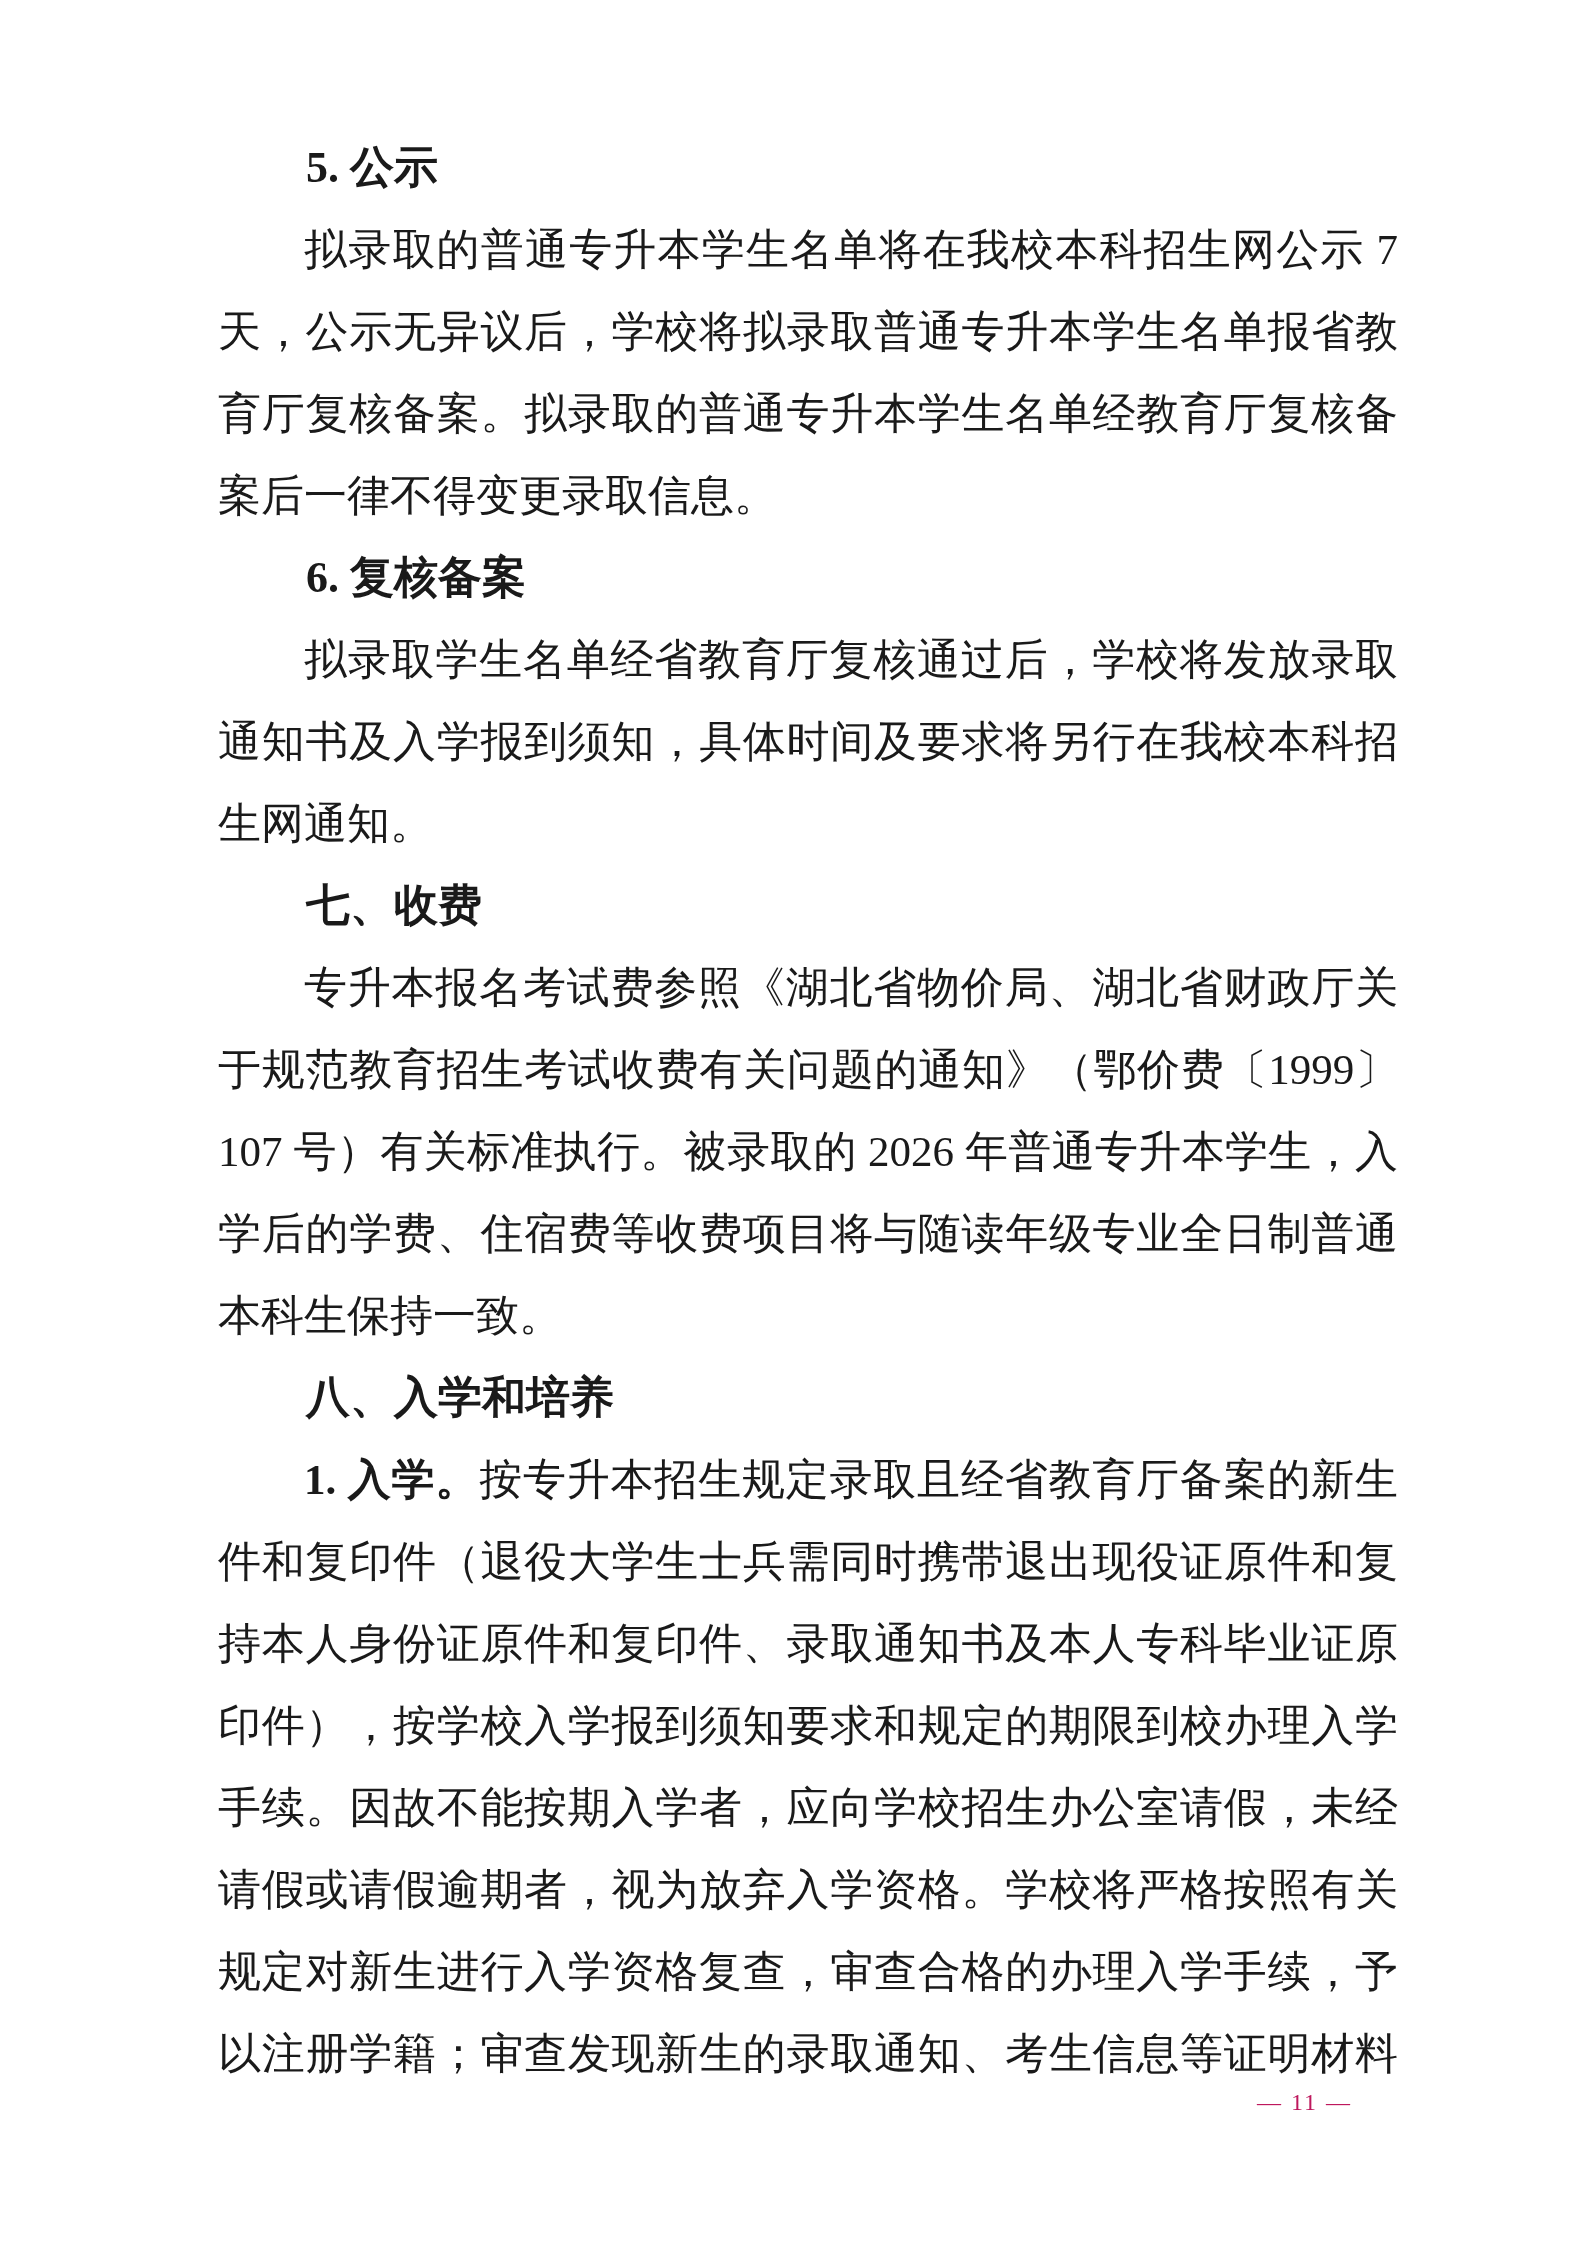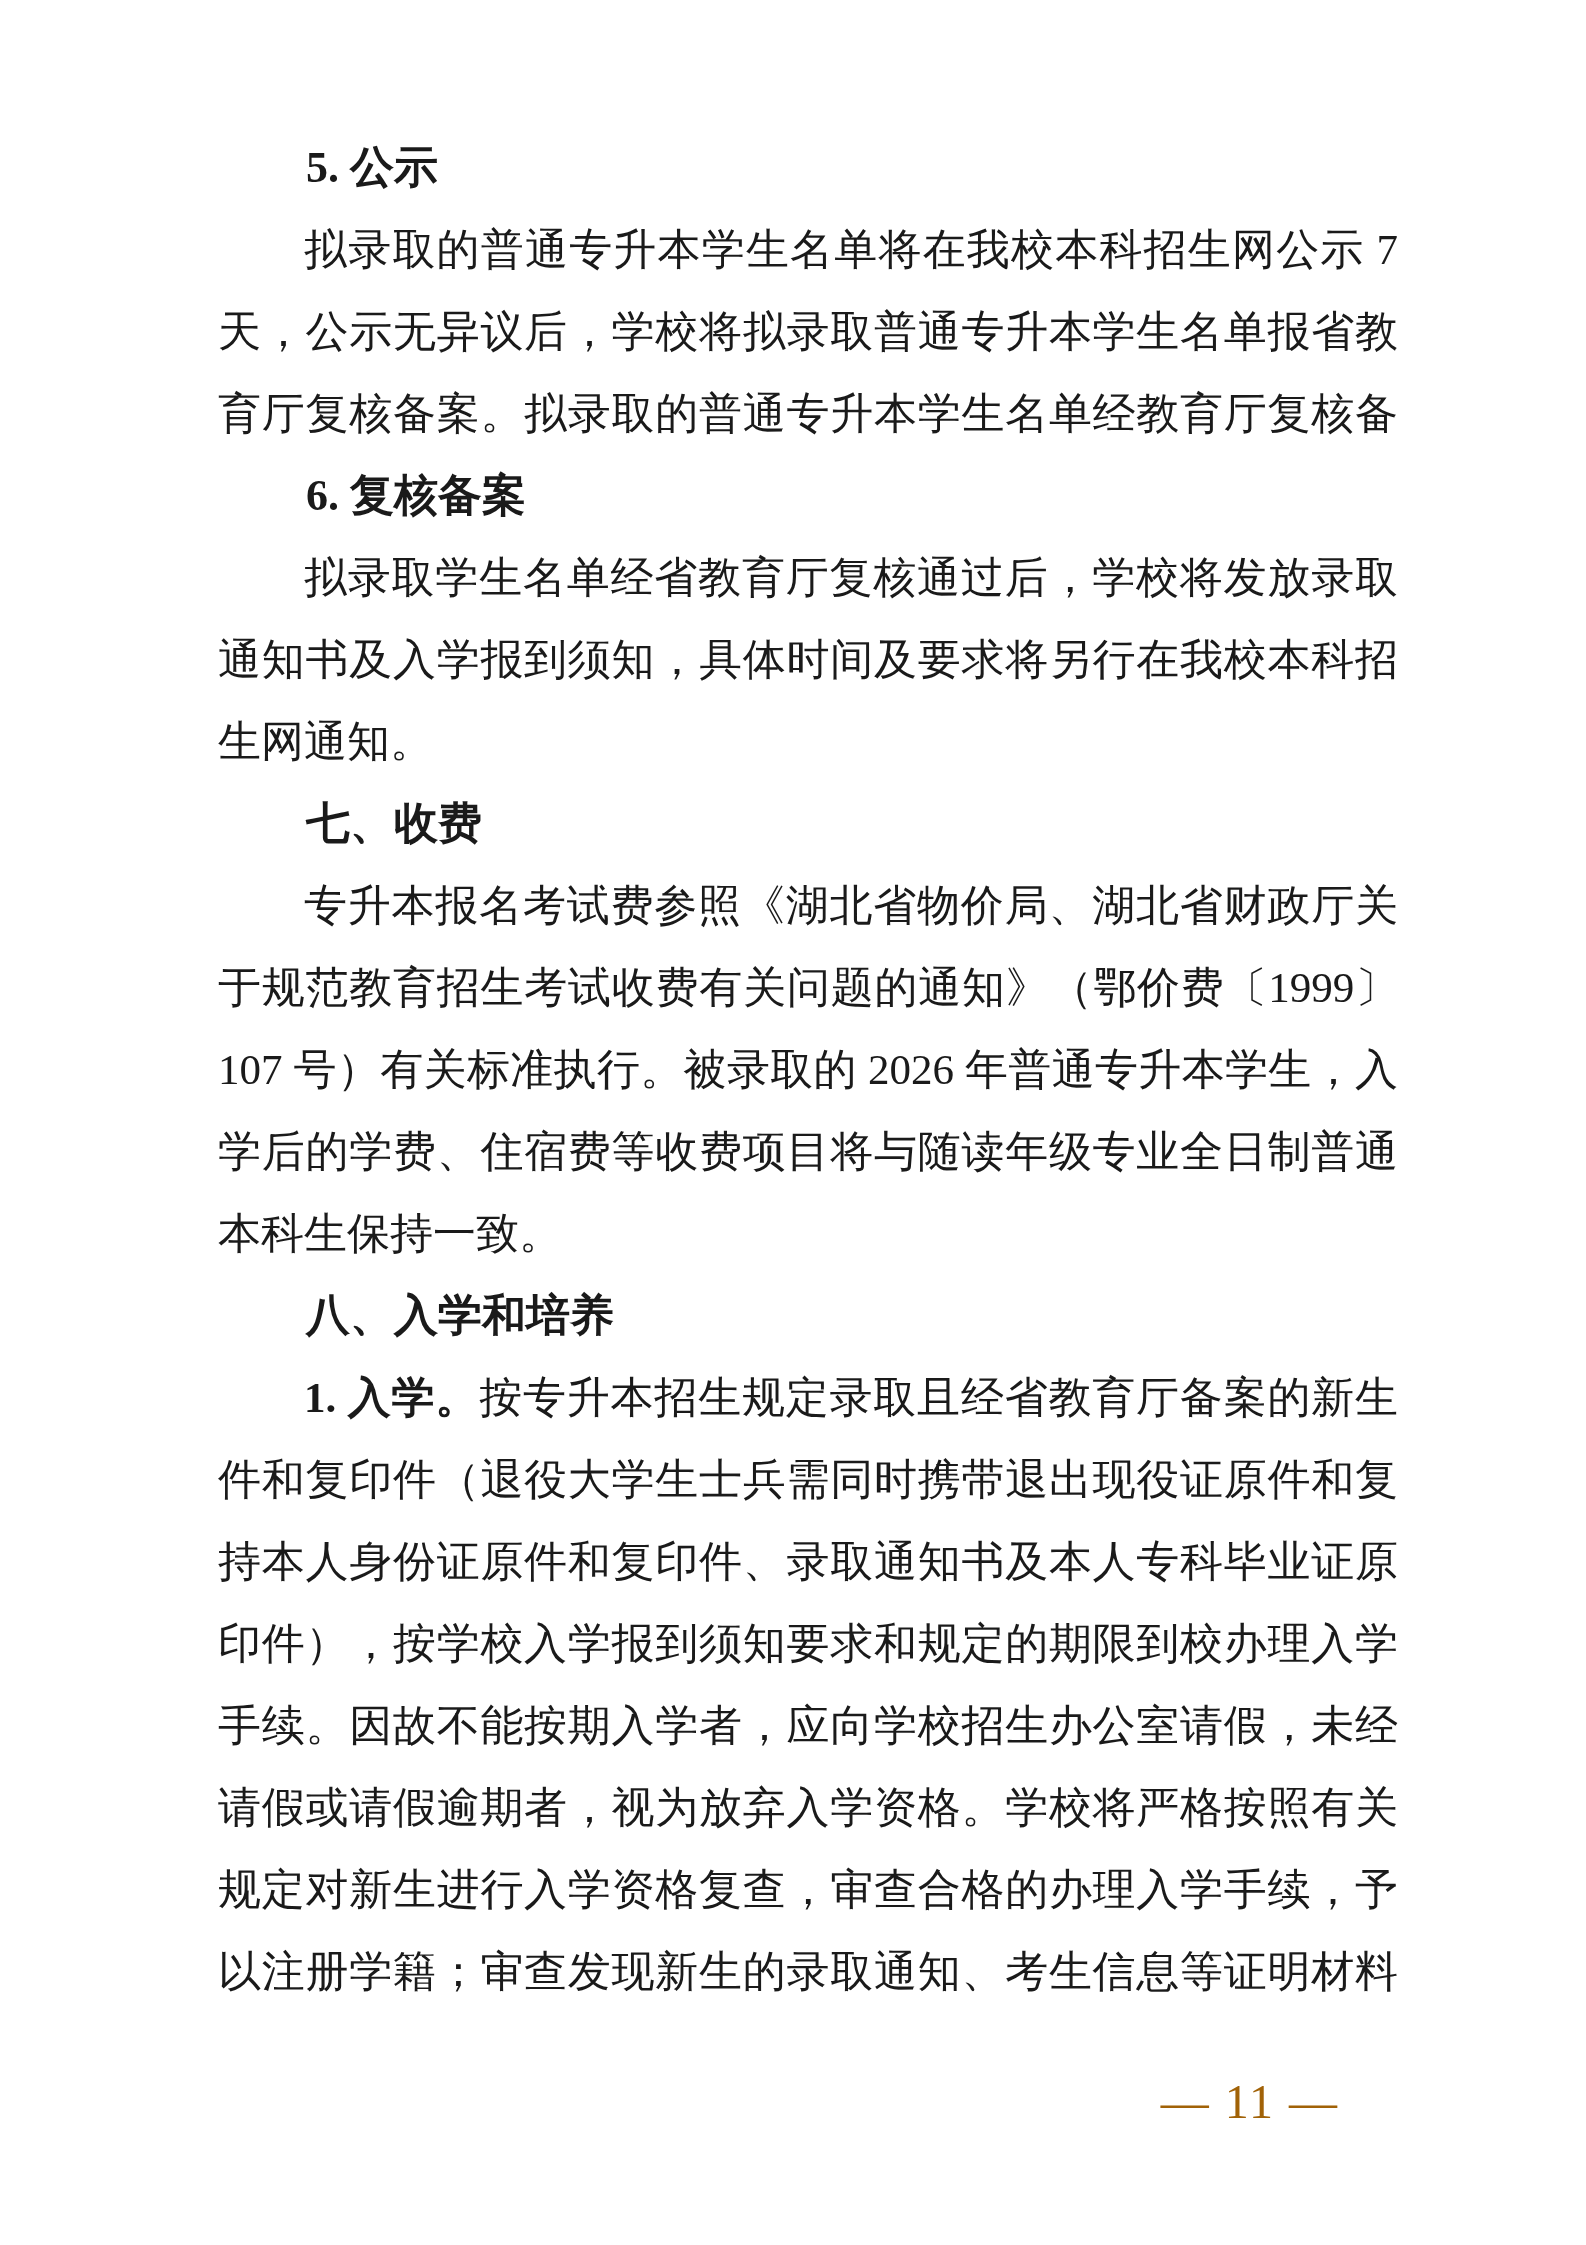--- a/index.html
+++ b/index.html
@@ -46,37 +46,38 @@
     padding-left: 2em;
     font-size: 44px;
   }
   .lead {
     font-weight: 700;
     margin-top: 23px;
   }
   .pagenum {
     position: absolute;
     top: 2080px;
-    right: 247px;
-    font-size: 48px;
+    right: 234px;
+    font-size: 24px;
     line-height: 44px;
-    color: #a16207;
+    color: #be185d;
     letter-spacing: 2px;
   }
 </style>
 </head>
 <body>
 
 <div class="page">
   <div class="doc">
 
     <h2 class="line heading">5. 公示</h2>
     <div class="line indent just">拟录取的普通专升本学生名单将在我校本科招生网公示 7</div>
     <div class="line just">天，公示无异议后，学校将拟录取普通专升本学生名单报省教</div>
     <div class="line just">育厅复核备案。拟录取的普通专升本学生名单经教育厅复核备</div>
+    <div class="line">案后一律不得变更录取信息。</div>
 
     <h2 class="line heading">6. 复核备案</h2>
     <div class="line indent just">拟录取学生名单经省教育厅复核通过后，学校将发放录取</div>
     <div class="line just">通知书及入学报到须知，具体时间及要求将另行在我校本科招</div>
     <div class="line">生网通知。</div>
 
     <h2 class="line heading">七、收费</h2>
     <div class="line indent just">专升本报名考试费参照《湖北省物价局、湖北省财政厅关</div>
     <div class="line just">于规范教育招生考试收费有关问题的通知》（鄂价费〔1999〕</div>
     <div class="line just">107 号）有关标准执行。被录取的 2026 年普通专升本学生，入</div>

